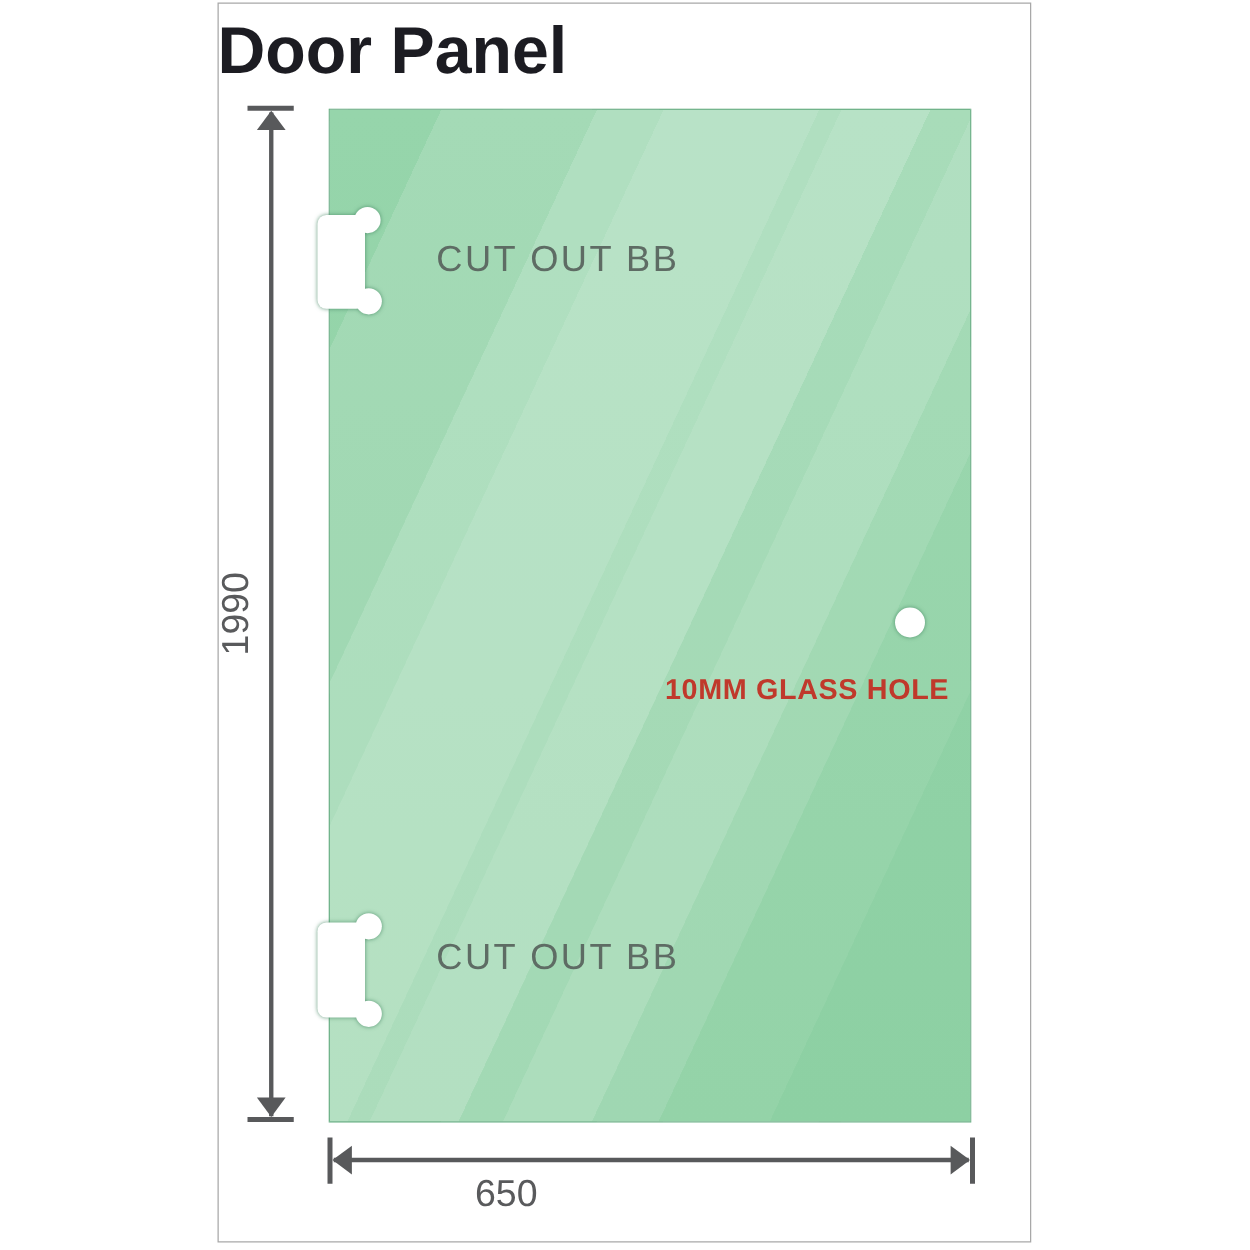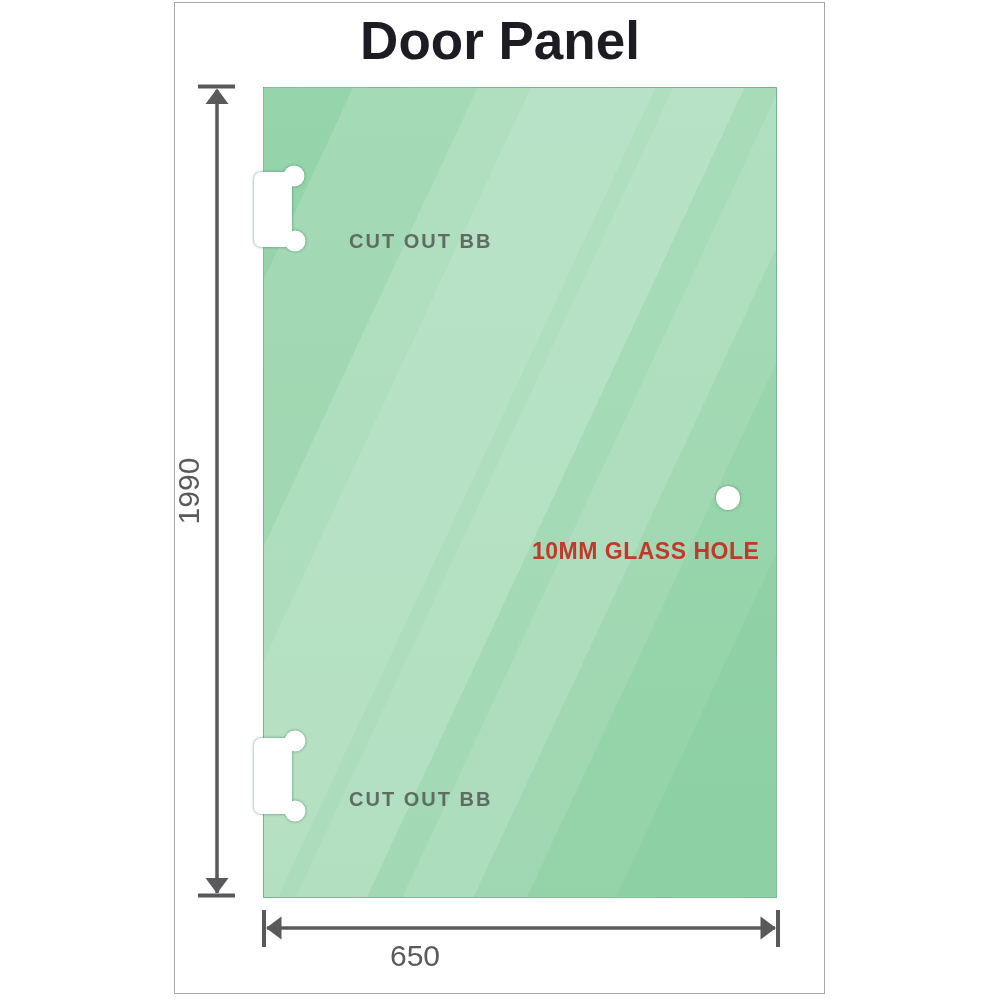--- a/index.html
+++ b/index.html
@@ -6,21 +6,21 @@
   .canvas{
     position:relative;width:1000px;height:1000px;background:#fff;overflow:hidden;
     font-family:"Liberation Sans",sans-serif;
   }
   .frame{
     position:absolute;left:174px;top:2px;width:651px;height:992px;
     border:1px solid #a8a8a8;background:#fff;box-sizing:border-box;
   }
   .title{
     position:absolute;left:174px;top:13px;width:652px;height:56px;
-    text-align:center;font-size:53px;line-height:56px;font-weight:700;
+    font-size:53px;line-height:56px;font-weight:700;
     color:#1c1c22;letter-spacing:0px;
   }
   .panel{
     position:absolute;left:263px;top:87px;width:514px;height:811px;
     box-sizing:border-box;
     border:1px solid rgba(80,145,110,0.45);
     background:
       linear-gradient(115deg,
         rgba(255,255,255,0.04) 0 10%,
         rgba(255,255,255,0.16) 10% 24%,
@@ -34,35 +34,35 @@
         rgba(255,255,255,0.10) 30% 44%,
         rgba(255,255,255,0) 44% 58%,
         rgba(255,255,255,0.10) 58% 72%,
         rgba(255,255,255,0) 72%),
       linear-gradient(180deg,#92d3a8,#8bcfa1);
   }
   svg.overlay{position:absolute;left:0;top:0;width:1000px;height:1000px;}
   .halo{filter:drop-shadow(0 0 1.5px rgba(70,135,100,0.85));}
   .label{position:absolute;white-space:nowrap;}
   .cutout-label{
-    font-size:20px;line-height:30px;letter-spacing:2px;
-    color:#5e6c64;font-weight:700;margin-top:33px;
+    font-size:29px;line-height:30px;letter-spacing:2px;
+    color:#5e6c64;font-weight:400;
   }
   .cutout-label.top{left:349px;top:193px;}
   .cutout-label.bottom{left:349px;top:751px;}
   .hole-label{
     left:532px;top:539px;font-size:23px;line-height:24px;
     font-weight:700;letter-spacing:0.5px;color:#c0392b;
   }
   .dim-label{font-size:30px;line-height:30px;color:#595a5c;}
   .dim-label.height{
     left:129px;top:476px;width:120px;text-align:center;
     transform:rotate(-90deg);
   }
-  .dim-label.width{left:390px;top:941px;width:90px;text-align:left;}
+  .dim-label.width{left:360px;top:941px;width:90px;text-align:center;}
 </style>
 </head>
 <body>
 
 <div class="canvas">
 
   <div class="frame"></div>
 
   <div class="title label">Door Panel</div>
 

